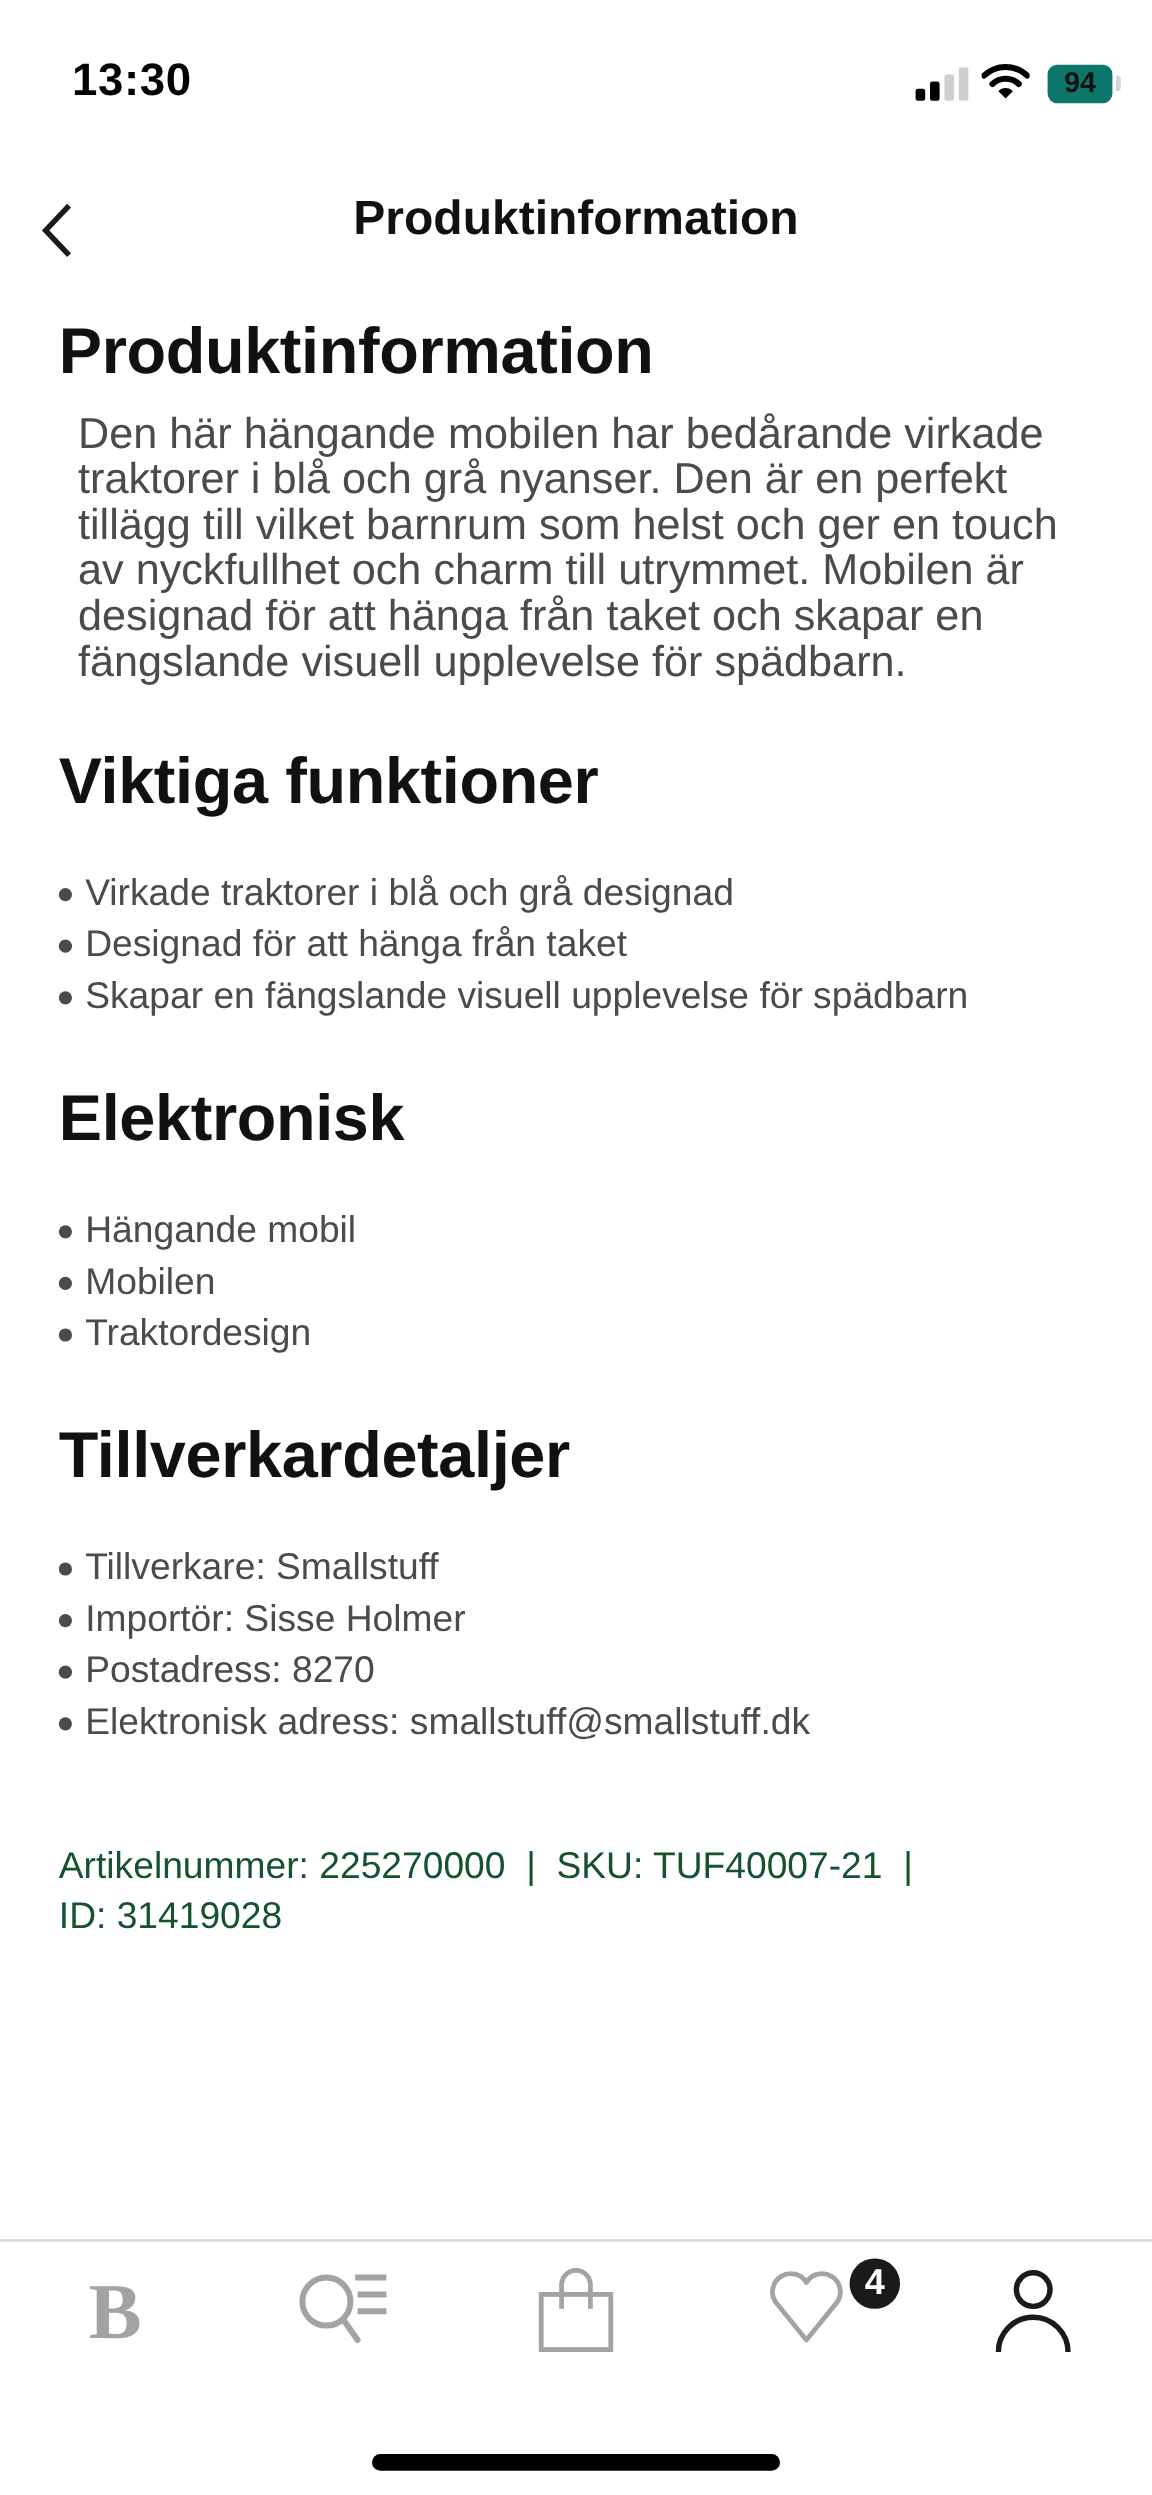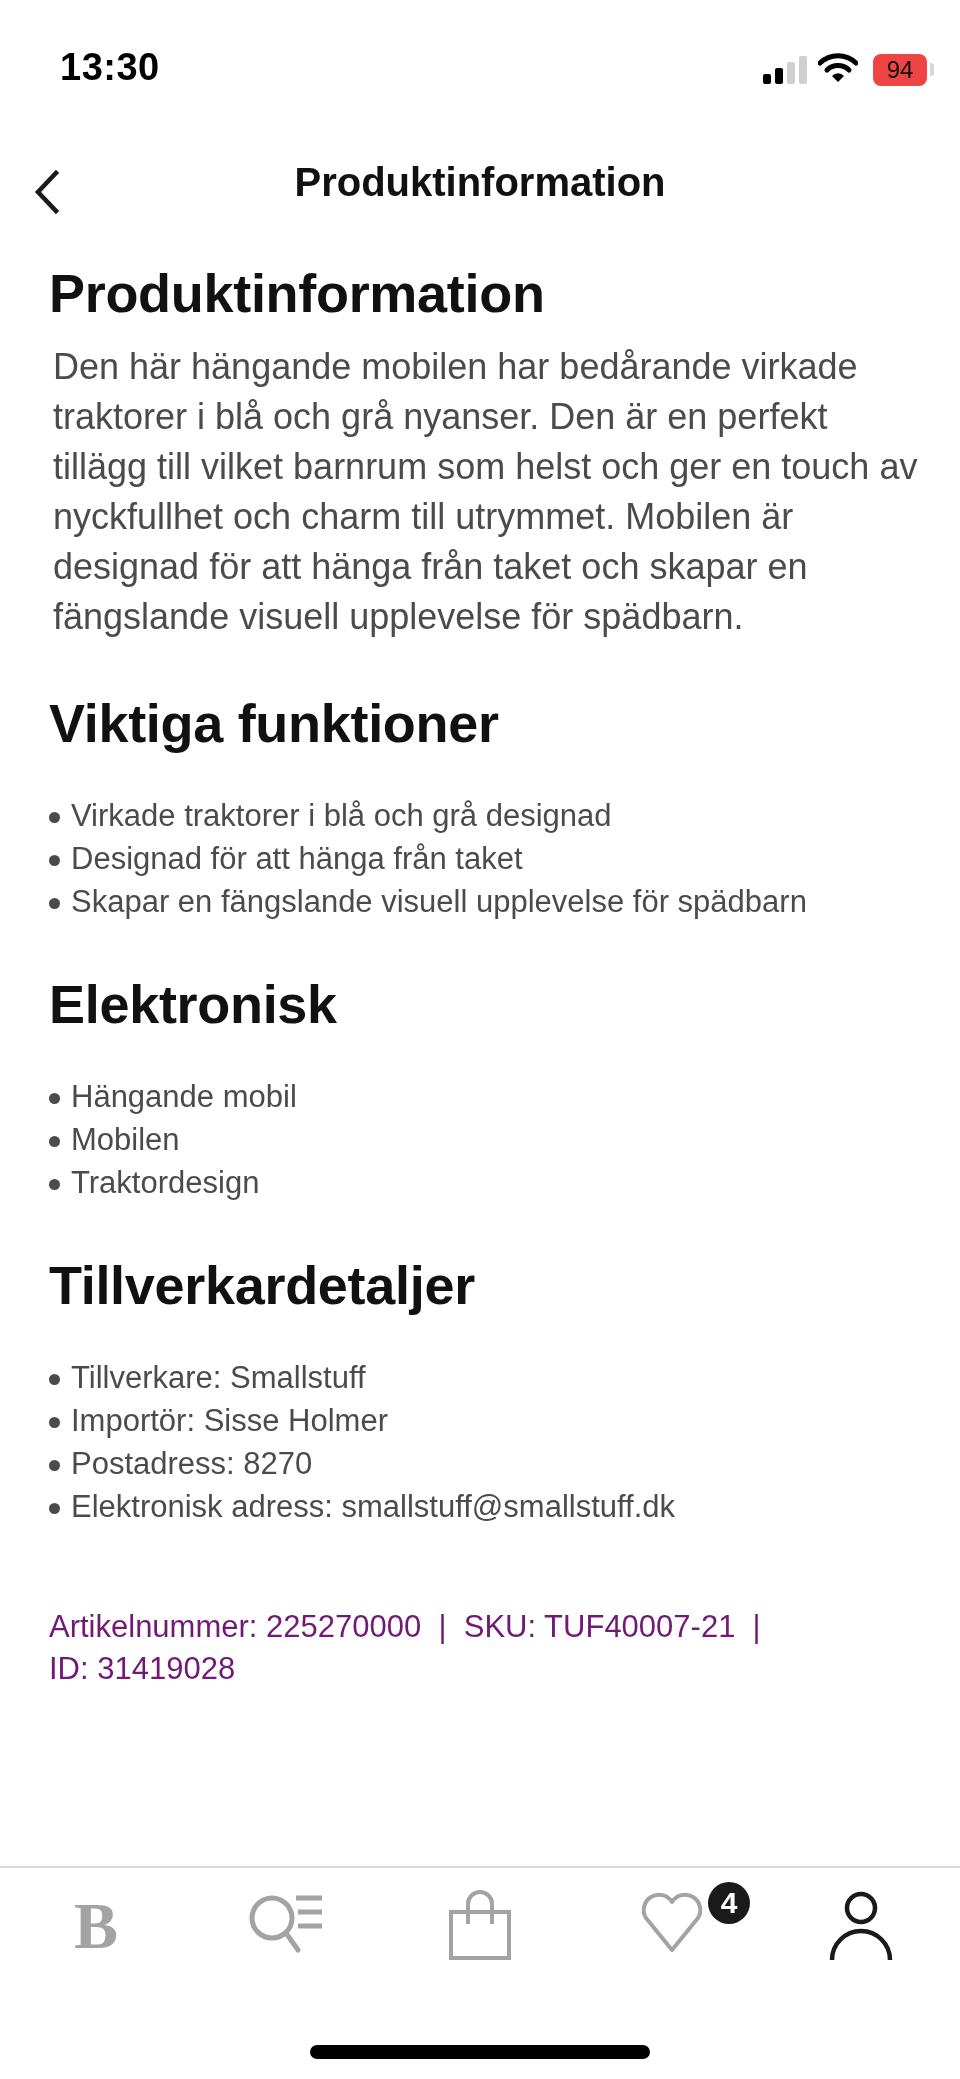--- a/index.html
+++ b/index.html
@@ -3,36 +3,36 @@
 <meta charset="utf-8">
 <style>
   html, body { margin:0; padding:0; background:#ffffff; }
   body { width:960px; height:2079px; position:relative; overflow:hidden;
          font-family:"Liberation Sans", sans-serif; color:#111; }
   .status-bar { position:absolute; top:0; left:0; width:960px; height:120px;padding-left:43px; }
   .time { position:absolute; left:60px; top:46px; font-size:38px; font-weight:bold; letter-spacing:0.5px; color:#000; }
   .signal { position:absolute; left:763px; top:58px; width:44px; height:26px; }
   .signal span { position:absolute; bottom:0; width:8px; border-radius:2px; }
   .wifi { position:absolute; left:818px; top:52px; width:40px; height:32px; }
-  .battery { position:absolute; left:873px; top:54px; width:54px; height:32px; background:#ef4444; border-radius:8px;
-             font-size:24px; font-weight:normal; color:#111; text-align:center; line-height:32px; }
+  .battery { position:absolute; left:873px; top:54px; width:54px; height:32px; background:#0f766e; border-radius:8px;
+             font-size:24px; font-weight:bold; color:#111; text-align:center; line-height:32px; }
   .battery-tip { position:absolute; left:930px; top:63px; width:4px; height:13px; background:#d6d6d6; border-radius:0 3px 3px 0; }
 
   .nav-header { position:absolute; top:150px; left:0; width:960px; height:70px; }
   .back-btn { position:absolute; left:26px; top:15px; width:50px; height:50px; cursor:pointer; }
   .nav-title { position:absolute; left:0; right:0; top:10px; text-align:center; font-size:40px; font-weight:bold; color:#111; }
 
   .content { position:absolute; left:49px; top:260px; width:870px; }
   h1.section-title { margin:0; font-size:54px; font-weight:bold; color:#111; line-height:66px; letter-spacing:-0.3px; }
-  .desc { margin:16px 0 0 4px; font-size:36px; color:#4a4a4f; line-height:50px; }
+  .desc { margin:16px 0 0 16px; font-size:36px; color:#4a4a4f; line-height:38px; }
   .section { margin-top:48px; }
   .section ul { list-style:none; padding:0; margin:38px 0 0 0; }
   .section li { font-size:31px; color:#4a4a4f; line-height:43px; position:relative; padding-left:22px; }
   .section li::before { content:""; position:absolute; left:0; top:18px; width:11px; height:11px; border-radius:50%; background:#4a4a4f; }
-  .meta { margin-top:78px; font-size:31px; color:#701a75; line-height:42px; }
+  .meta { margin-top:78px; font-size:31px; color:#14532d; line-height:42px; }
 
   .tab-bar { position:absolute; top:1866px; left:0; width:960px; height:120px; border-top:2px solid #d8d8d8; background:#fff; }
   .tab { position:absolute; top:20px; width:80px; height:80px; cursor:pointer; }
   .badge { position:absolute; left:70px; top:-6px; width:42px; height:42px; border-radius:50%; background:#1a1a1a; color:#fff;
            font-size:30px; font-weight:bold; text-align:center; line-height:42px; }
   .home-indicator { position:absolute; left:310px; top:2045px; width:340px; height:14px; background:#000; border-radius:7px; }
 </style>
 </head>
 <body>
 

